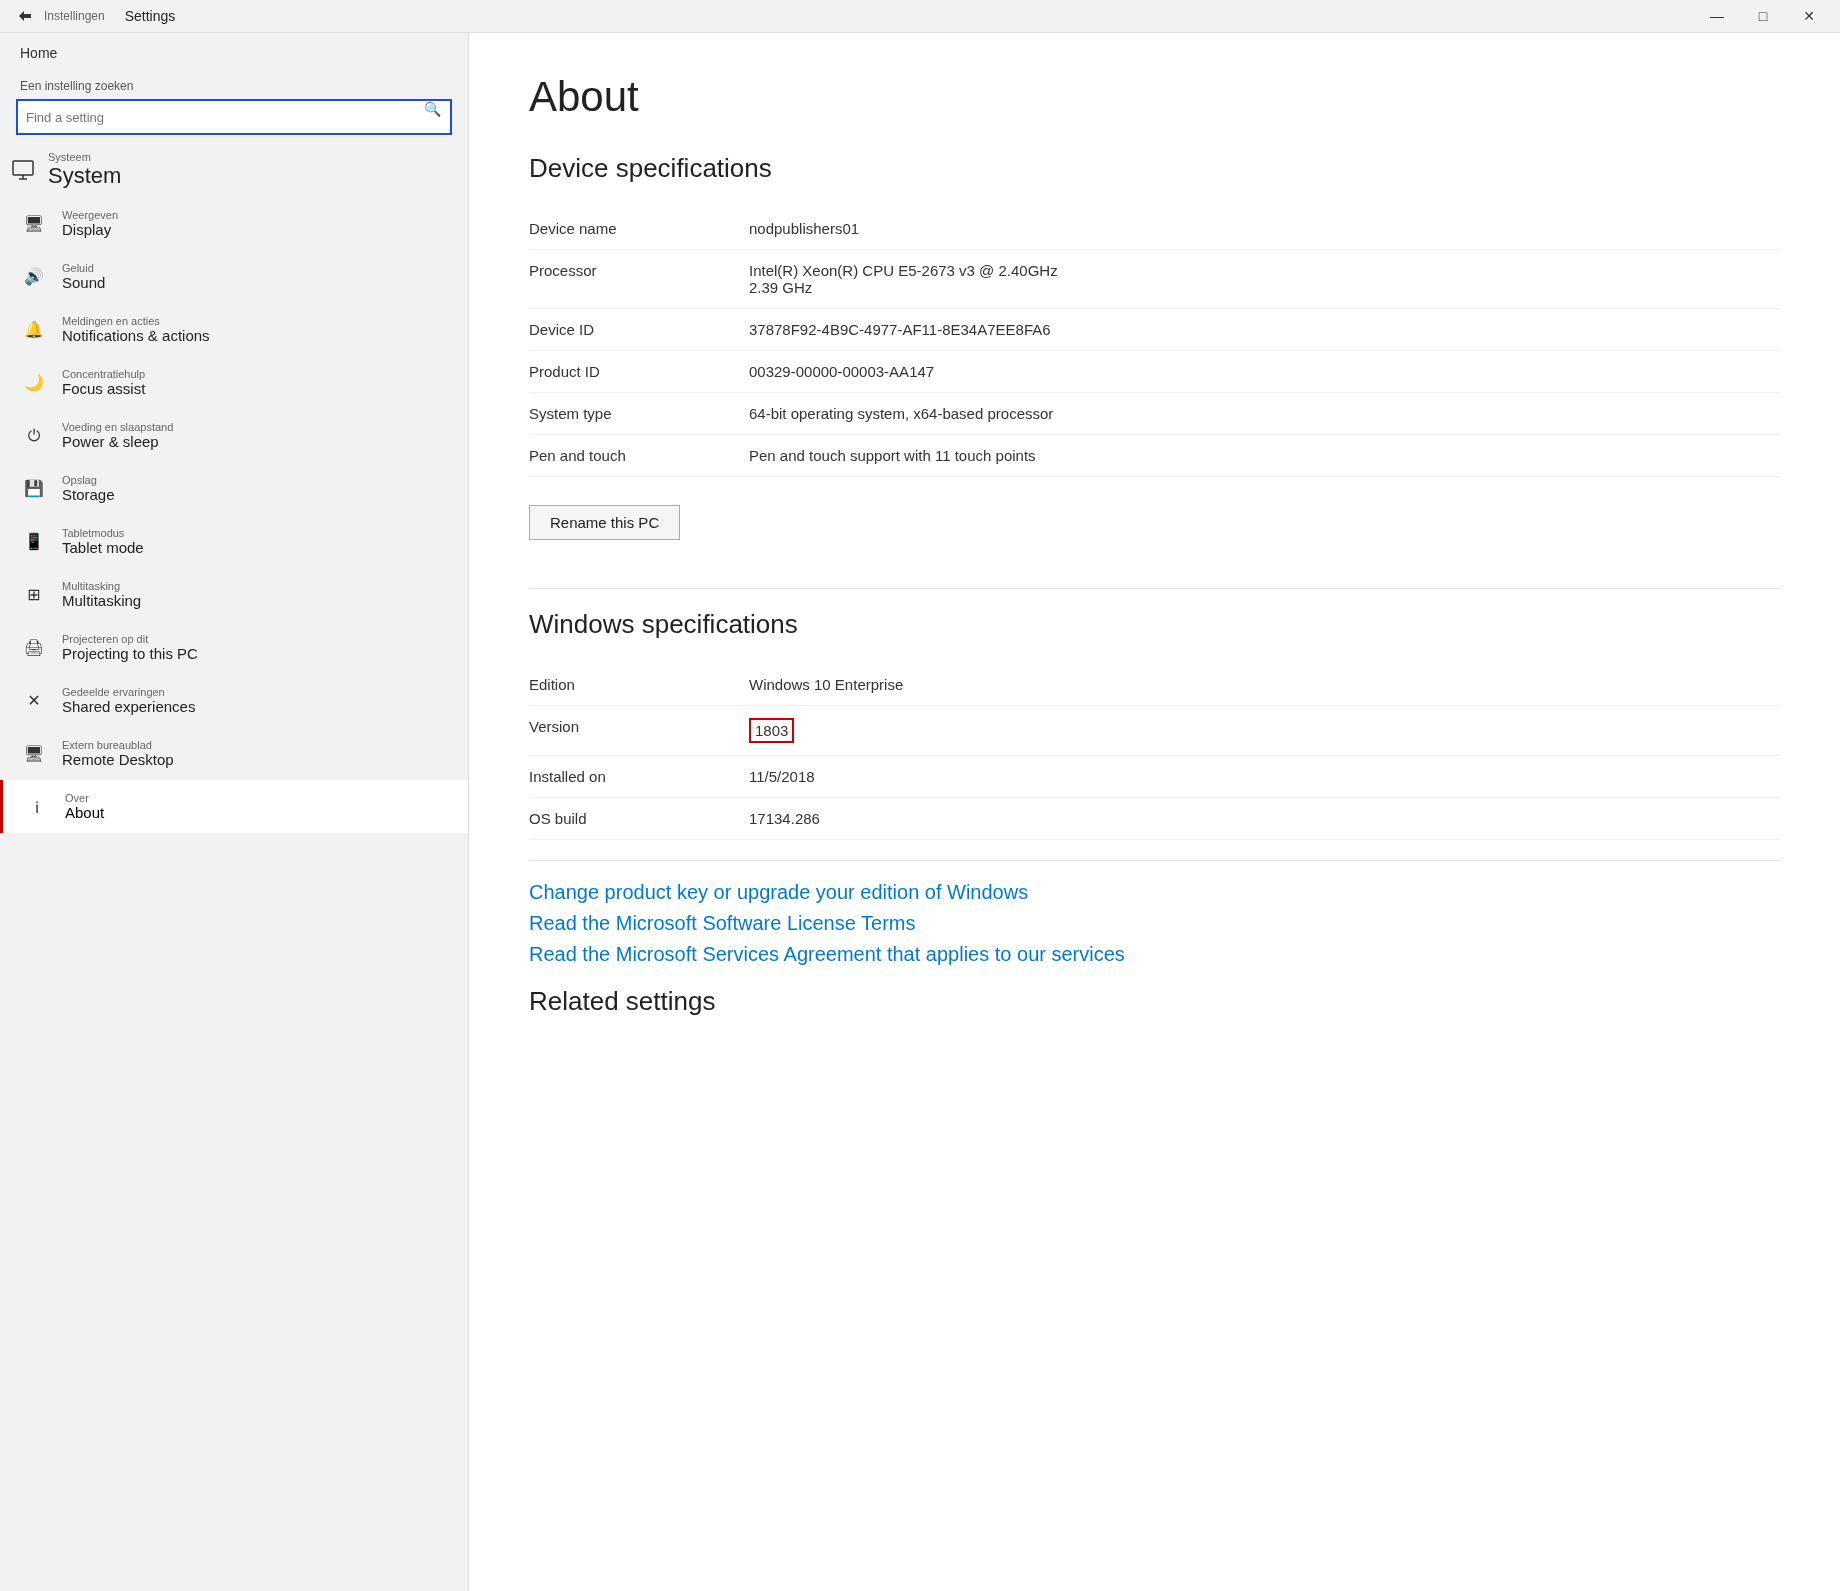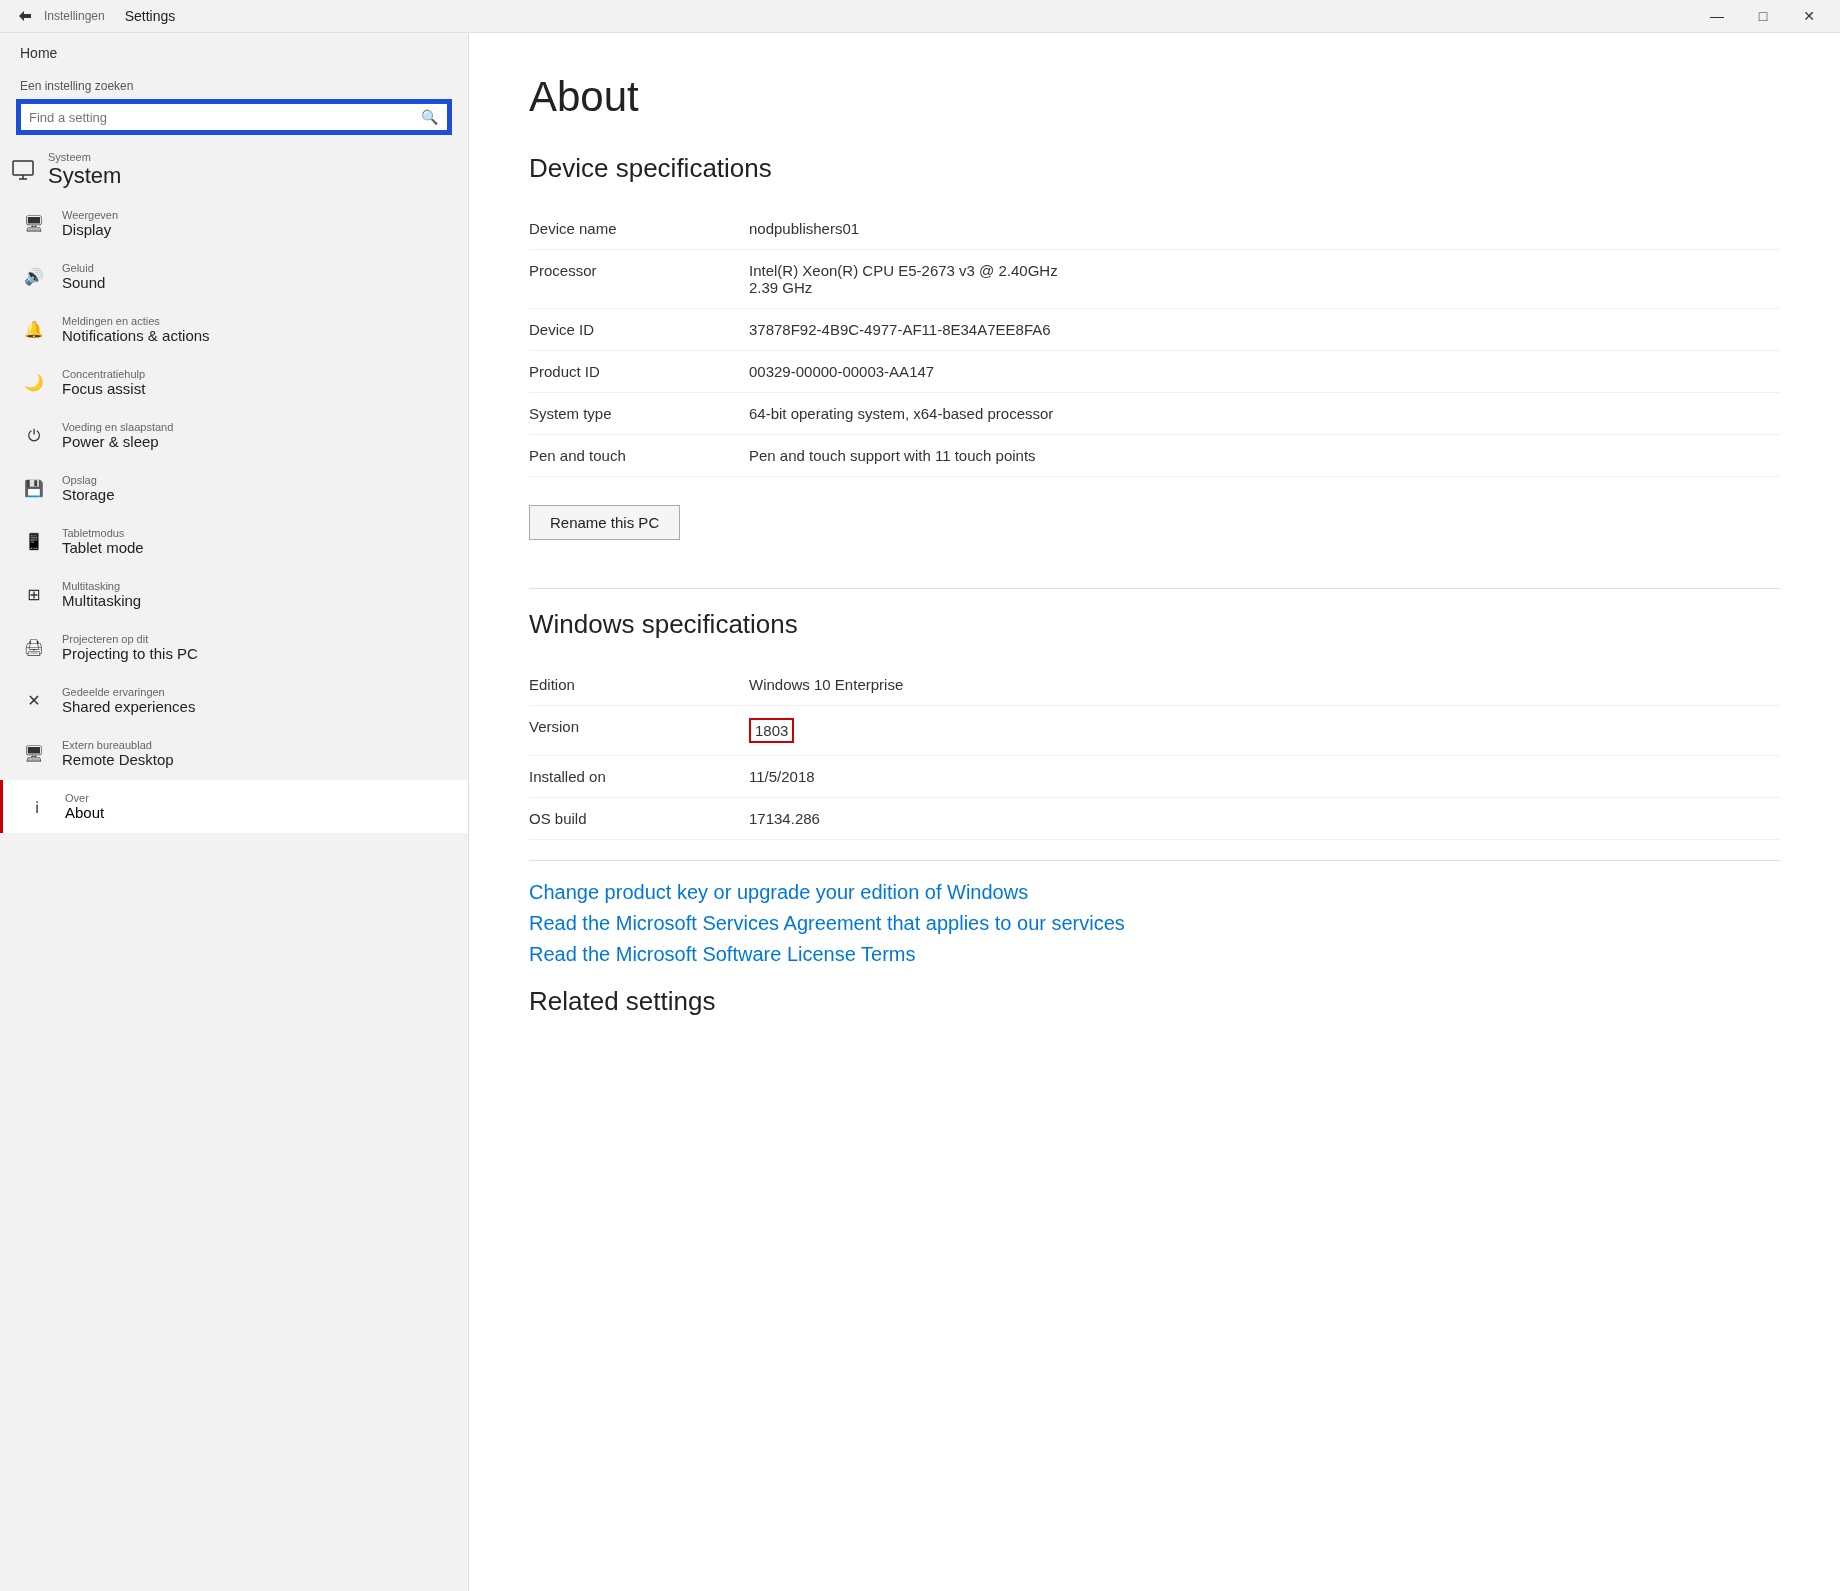--- a/index.html
+++ b/index.html
@@ -85,24 +85,23 @@
       cursor: pointer;
     }
 
     .sidebar-search-label {
       font-size: 12px;
       color: #555;
       padding: 6px 20px 2px;
     }
     .sidebar-search-container {
       display: flex;
-      align-items: center;
       margin: 4px 16px 8px;
       background: #fff;
-      border: 5px solid #1d4ed8;
+      border: 2px solid #1d4ed8;
       height: 36px;
       padding: 0 8px;
     }
     .sidebar-search-input {
       border: none;
       outline: none;
       flex: 1;
       font-size: 13px;
       color: #333;
       background: transparent;
@@ -438,19 +437,19 @@
         <div class="spec-row">
       <div class="spec-label">OS build</div>
       <div class="spec-value"><span>17134.286</span></div>
     </div>
       </div>
 
     <hr class="divider">
 
     <div id="links-container">
         <a class="link-blue" href="#">Change product key or upgrade your edition of Windows</a>
+        <a class="link-blue" href="#">Read the Microsoft Software License Terms</a>
         <a class="link-blue" href="#">Read the Microsoft Services Agreement that applies to our services</a>
-        <a class="link-blue" href="#">Read the Microsoft Software License Terms</a>
       </div>
 
     <div class="related-settings-title">Related settings</div>
   </div>
 </div>
 
 </body></html>

